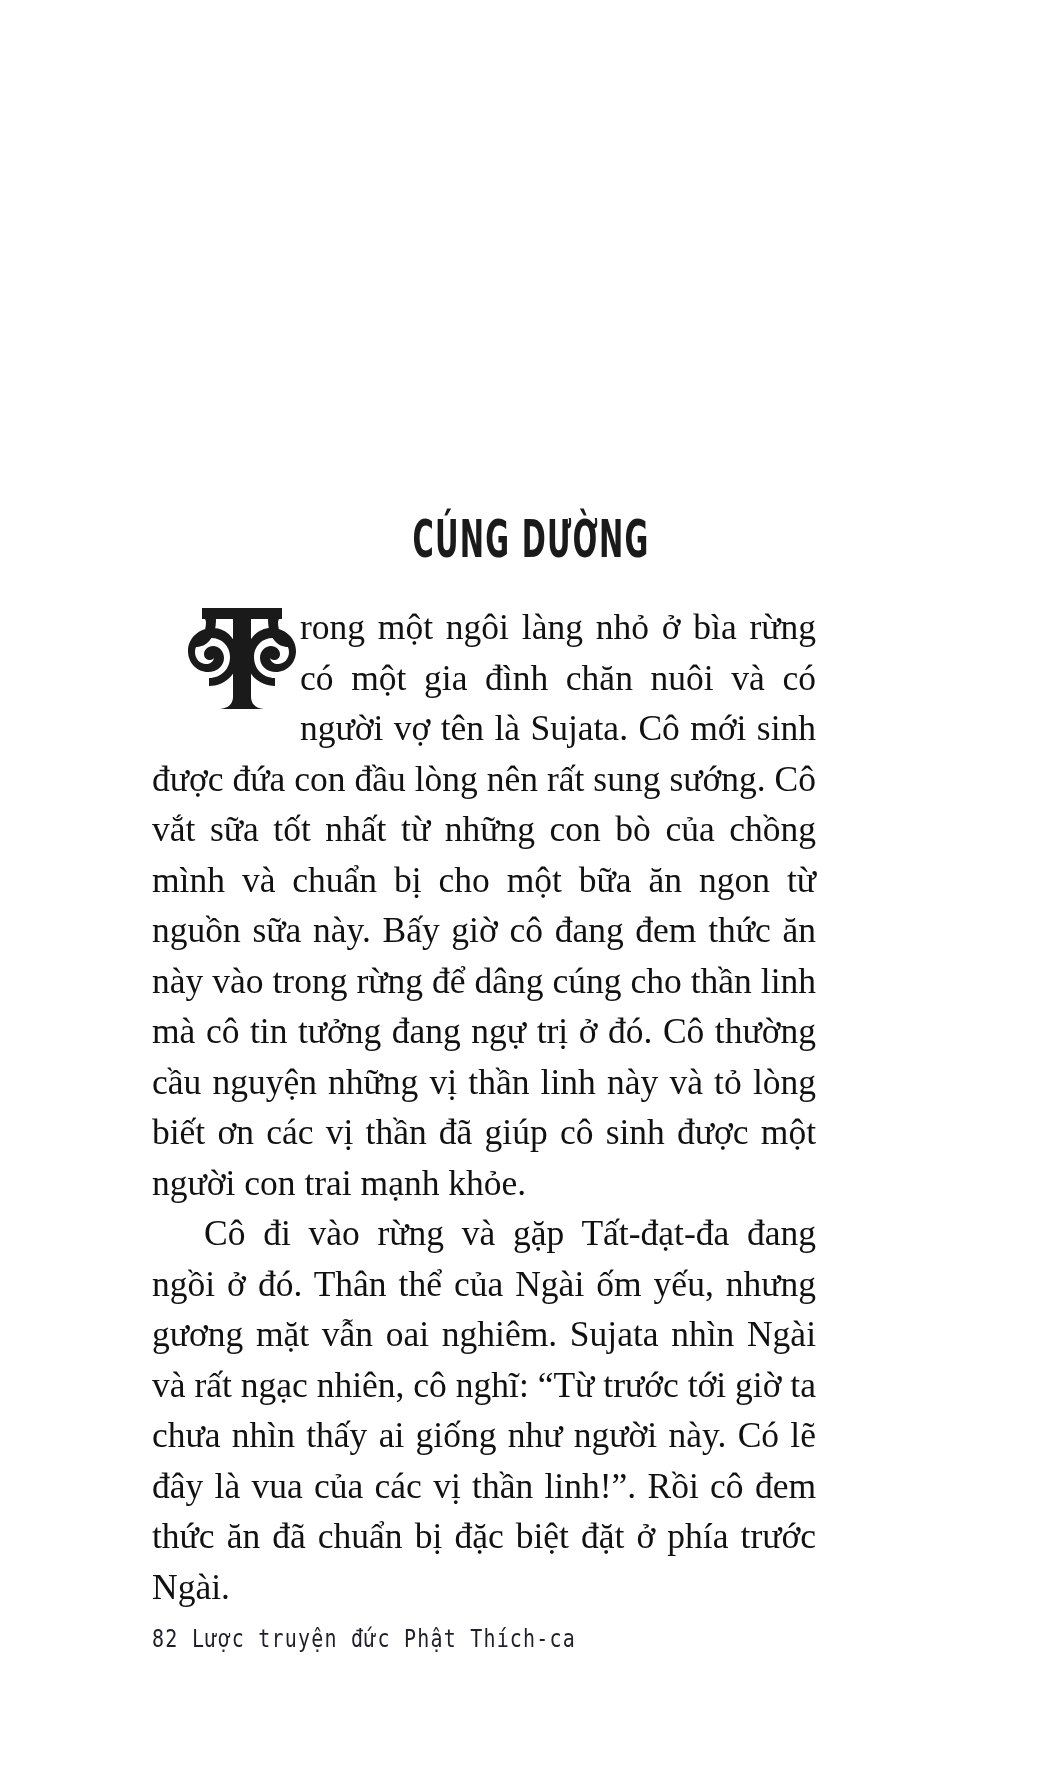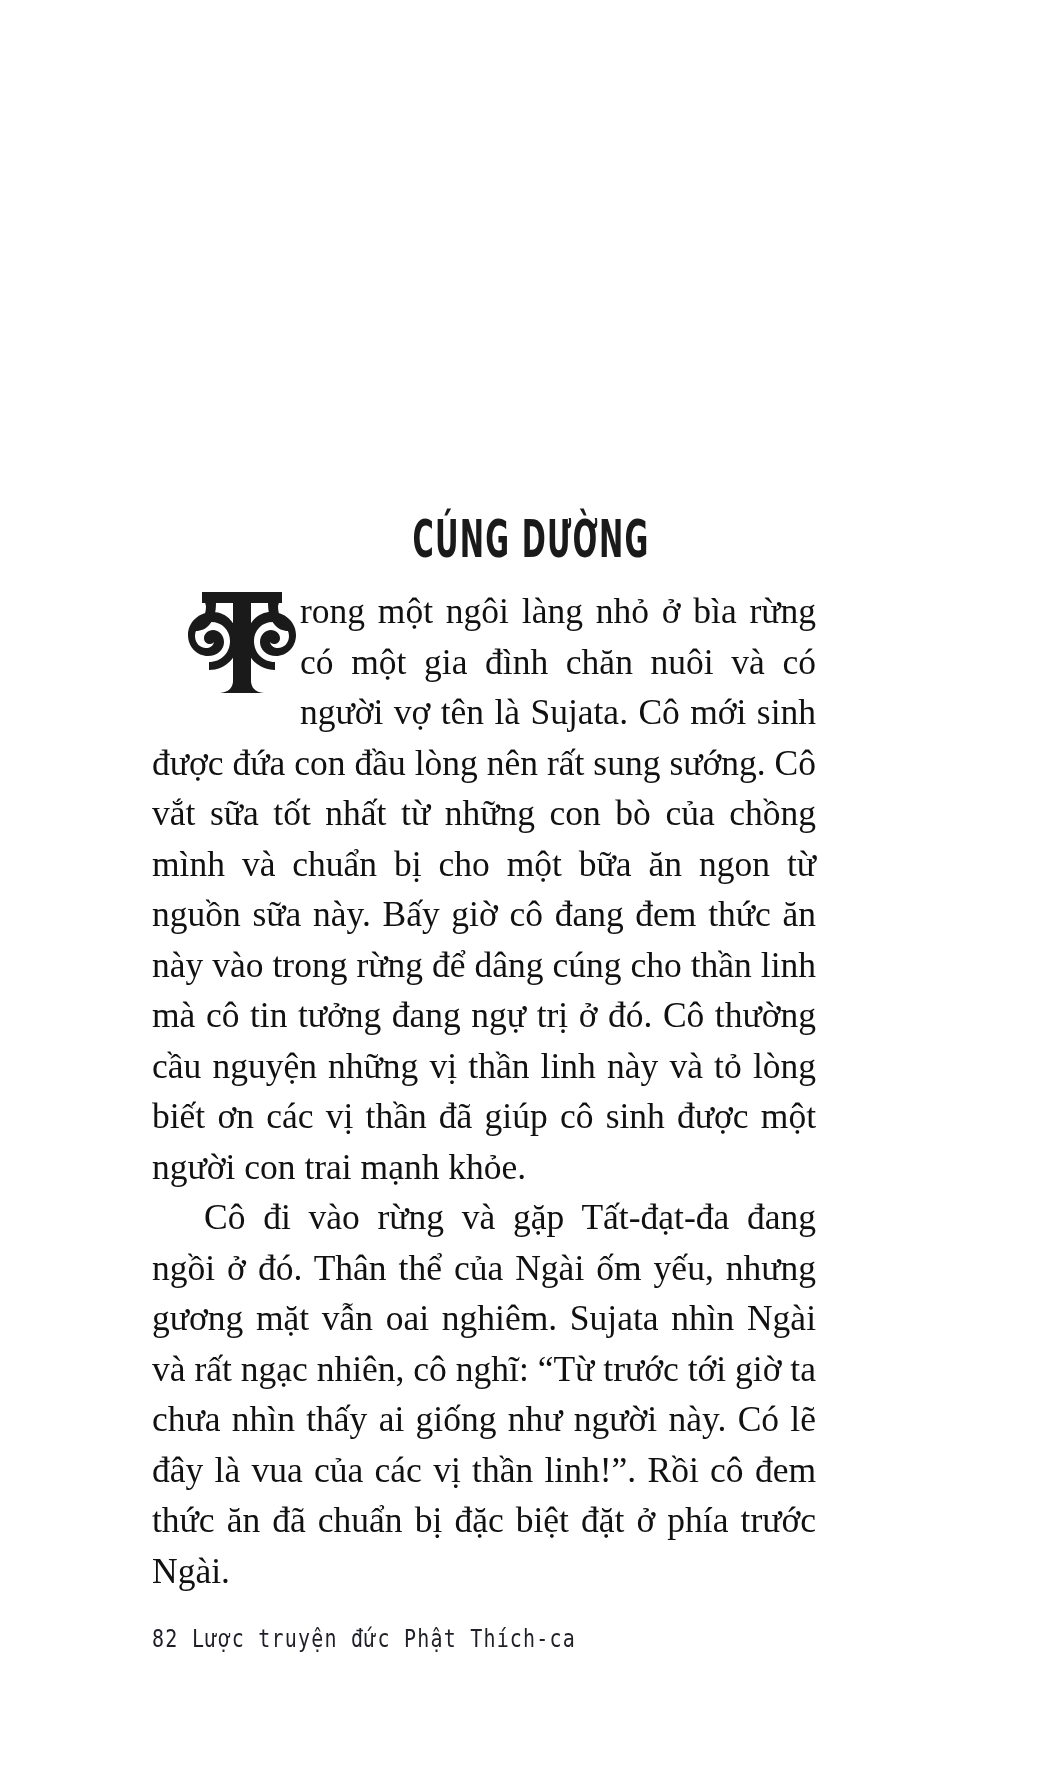--- a/index.html
+++ b/index.html
@@ -51,20 +51,21 @@
   }
 
   .para {
     margin: 0;
     text-indent: 52px;
     hyphens: none;
   }
 
   .para.first {
     text-indent: 0;
+    margin-top: 16px;
   }
 
   
   .dropcap-wrap {
     float: left;
     width: 108px;
     height: 101px;
     margin: 6px 4px 0 36px;
     shape-outside: inset(0);
   }

